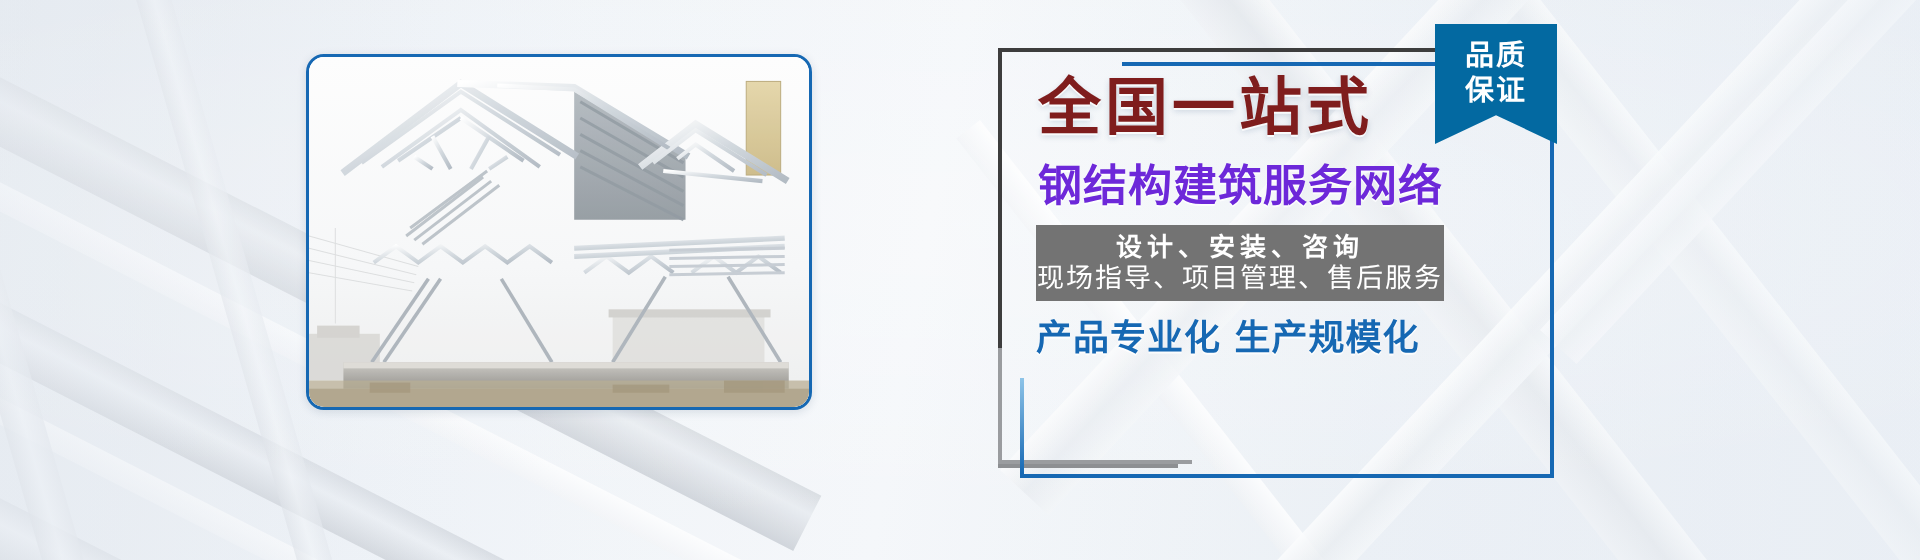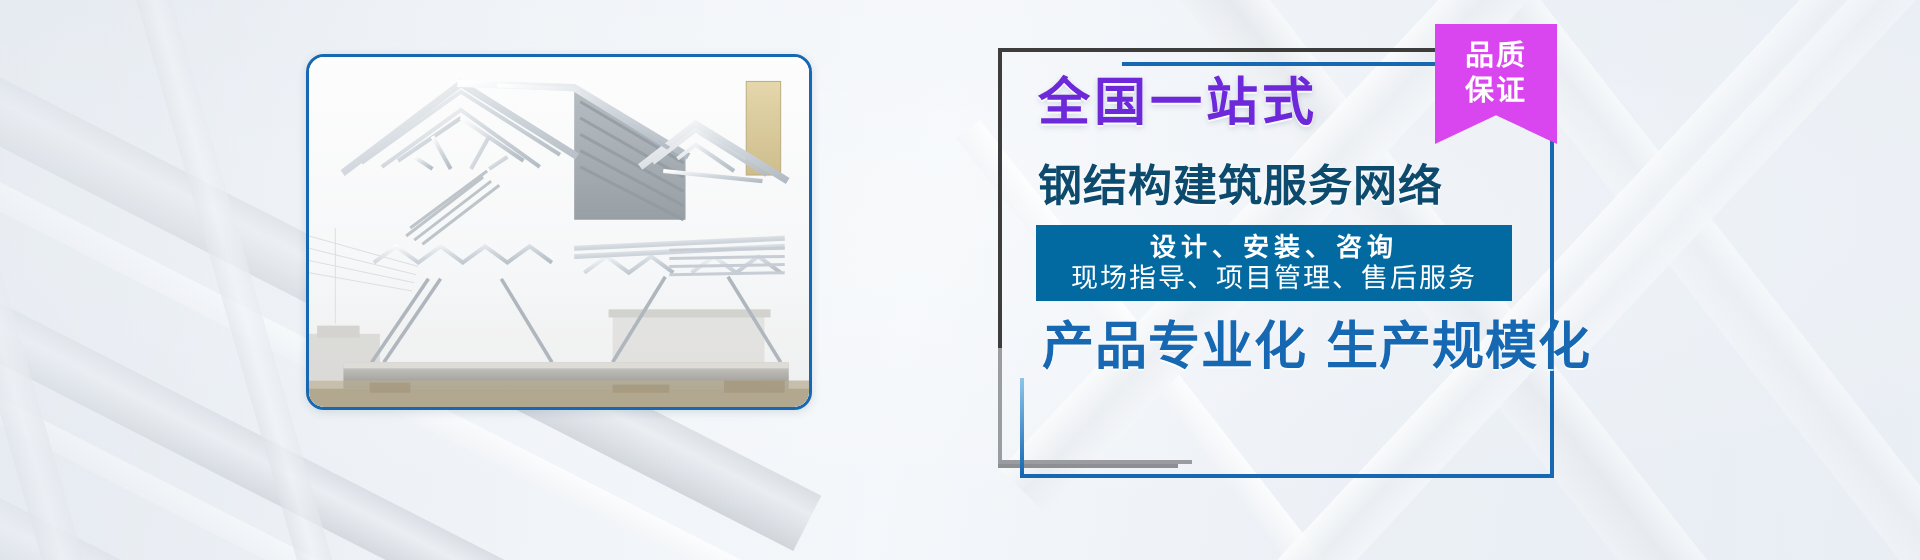--- a/index.html
+++ b/index.html
@@ -104,58 +104,58 @@
     position:absolute;left:112px;top:14px;width:428px;height:4px;background:#1668b3;
   }
   .frame-blue-left{
     position:absolute;left:10px;top:330px;width:4px;height:96px;
     background:linear-gradient(180deg,#8ec4e8 0%,#1668b3 100%);
   }
 
   
   .ribbon{
     position:absolute;left:425px;top:-24px;width:122px;height:120px;
-    background:#d946ef;
+    background:#0369a1;
     clip-path:polygon(0 0,100% 0,100% 100%,50% 76%,0 100%);
     display:flex;flex-direction:column;align-items:center;justify-content:flex-start;
     padding-top:14px;box-sizing:border-box;z-index:6;
   }
   .ribbon span{
     color:#ffffff;font-size:29px;font-weight:700;letter-spacing:2px;line-height:1.22;
     font-family:"DejaVu Sans","Liberation Sans",sans-serif;
   }
 
   
   .headline{
     position:absolute;left:28px;top:28px;
-    font-size:52px;font-weight:700;color:#6d28d9;letter-spacing:4px;line-height:1;
+    font-size:63px;font-weight:700;color:#7f1d1d;letter-spacing:4px;line-height:1;
     white-space:nowrap;
     text-shadow:0 2px 0 rgba(255,255,255,.85),0 3px 6px rgba(20,60,110,.18);
   }
   
   .subtitle{
     position:absolute;left:28px;top:116px;
-    font-size:44px;font-weight:700;color:#0c4a6e;letter-spacing:1px;line-height:1;
+    font-size:44px;font-weight:700;color:#6d28d9;letter-spacing:1px;line-height:1;
     white-space:nowrap;
     text-shadow:0 2px 0 rgba(255,255,255,.8);
   }
   
   .redbox{
-    position:absolute;left:26px;top:177px;width:476px;height:76px;
-    background:#0369a1;display:flex;flex-direction:column;
+    position:absolute;left:26px;top:177px;width:408px;height:76px;
+    background:#737373;display:flex;flex-direction:column;
     align-items:center;justify-content:center;box-sizing:border-box;
   }
   .redbox .r1{color:#fff;font-size:26px;font-weight:700;letter-spacing:5px;line-height:1.18;white-space:nowrap;}
   .redbox .r2{color:#fff;font-size:27px;font-weight:400;letter-spacing:2px;line-height:1.18;white-space:nowrap;}
 
   
   .slogan1,.slogan2{
     position:absolute;left:26px;
-    font-size:52px;font-weight:700;color:#1668b3;letter-spacing:1px;line-height:1;
-    white-space:nowrap;text-shadow:0 2px 0 rgba(255,255,255,.8);margin-left:6px;
+    font-size:36px;font-weight:700;color:#1668b3;letter-spacing:1px;line-height:1;
+    white-space:nowrap;text-shadow:0 2px 0 rgba(255,255,255,.8);
   }
   .slogan1{top:272px;}
   .slogan2{top:333px;}
 </style>
 </head>
 <body>
 
 <div class="banner">
 
   <div class="bg">

